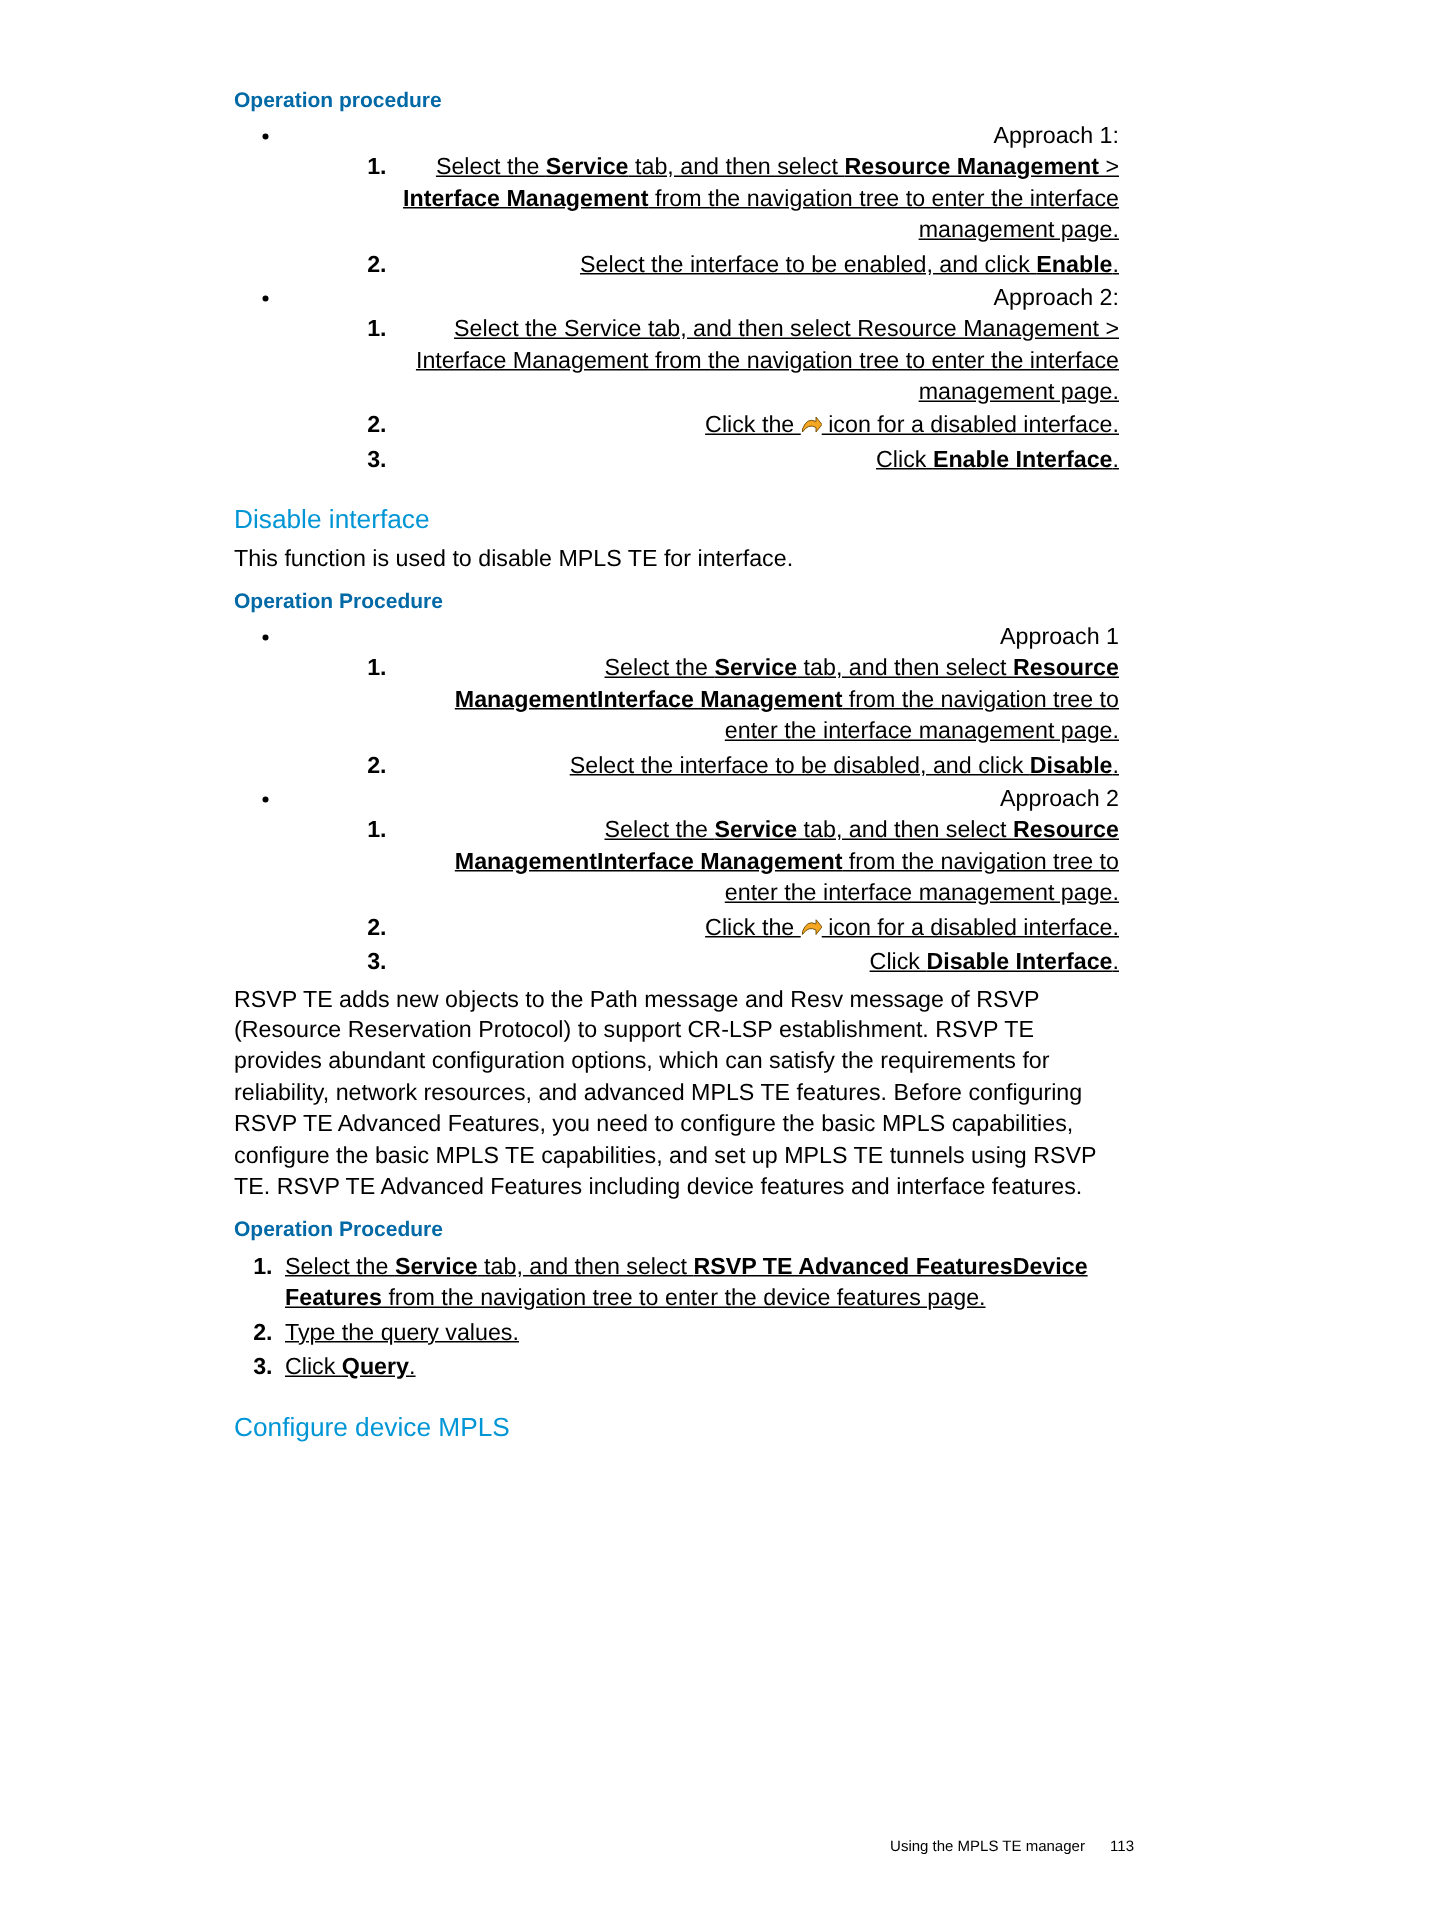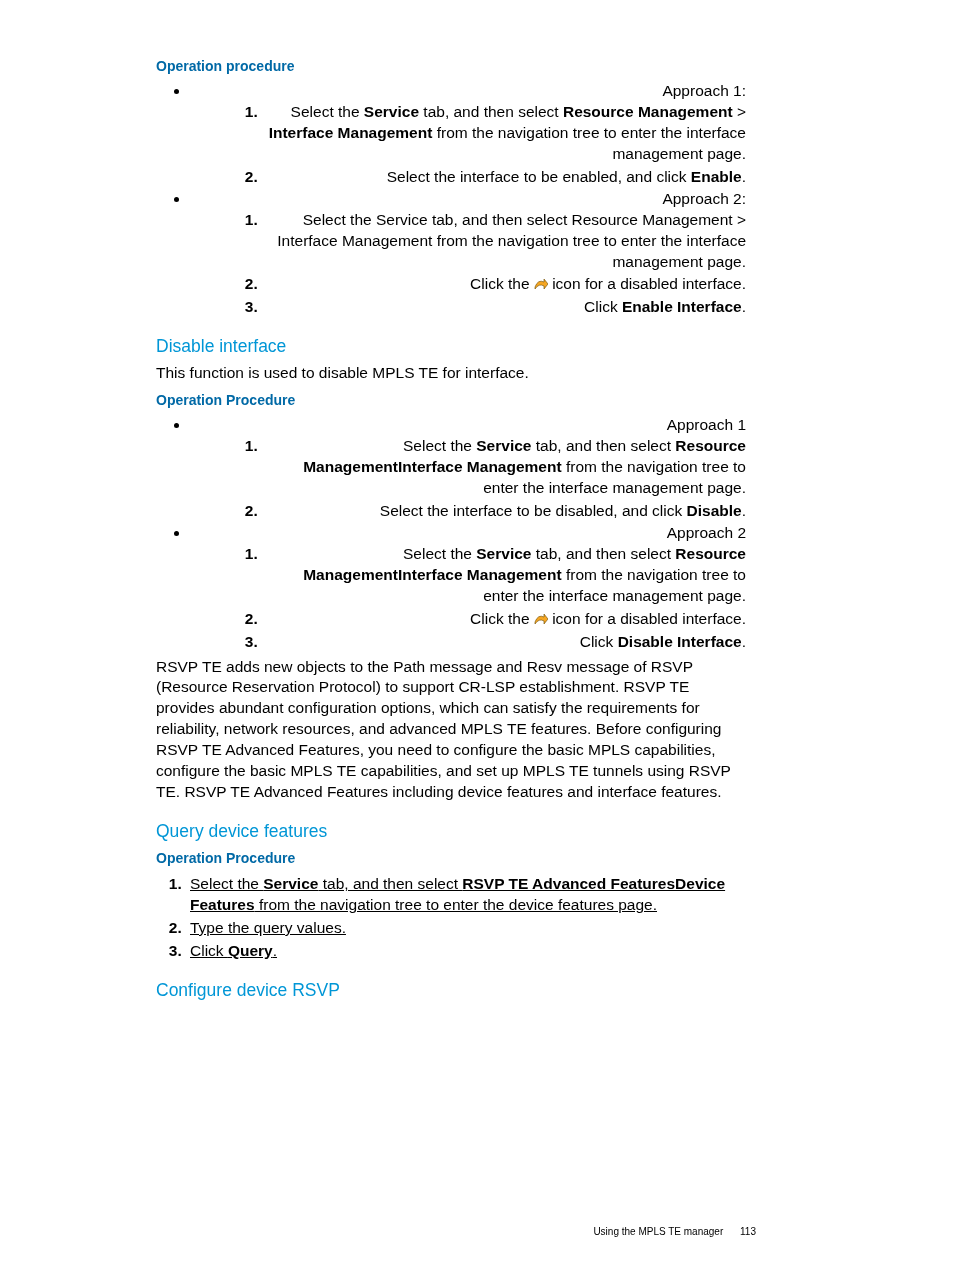--- a/index.html
+++ b/index.html
@@ -60,20 +60,21 @@
   }
   ol.num {
     list-style: decimal;
     margin: 2px 0 2px 38px;
     padding-left: 30px;
   }
   ol.num > li {
     margin: 2px 0 2px 0;
     padding-left: 4px;
     line-height: 1.35;
+    text-decoration: underline;
   }
   ol.num > li::marker { font-weight: bold; }
   ol.num-top {
     list-style: decimal;
     margin: 4px 0 2px 76px;
     padding-left: 30px;
     text-decoration: underline;
   }
   ol.num-top > li {
     margin: 2px 0 2px 0;
@@ -161,32 +162,31 @@
         <li>
           <span>Click </span><b>Disable Interface</b><span>.</span>
         </li>
       </ol>
     </li>
   </ul>
 
   <p class="body-p">RSVP TE adds new objects to the Path message and Resv message of RSVP (Resource Reservation Protocol) to support CR-LSP establishment. RSVP TE provides abundant configuration options, which can satisfy the requirements for reliability, network resources, and advanced MPLS TE features. Before configuring RSVP TE Advanced Features, you need to configure the basic MPLS capabilities, configure the basic MPLS TE capabilities, and set up MPLS TE tunnels using RSVP TE. RSVP TE Advanced Features including device features and interface features.</p>
 
 
-  <div class="h5">Query device features</div>
 
   <div class="h6">Operation Procedure</div>
   <ol class="num-top">
     <li>
       <span>Select the </span><b>Service</b><span> tab, and then select </span><b>RSVP TE Advanced FeaturesDevice Features</b><span> from the navigation tree to enter the device features page.</span>
     </li>
     <li>Type the query values.</li>
     <li>
       <span>Click </span><b>Query</b><span>.</span>
     </li>
   </ol>
 
-  <div class="h5">Configure device RSVP</div>
+  <div class="h5">Configure device MPLS</div>
 
   <div class="footer">
     <span>Using the MPLS TE manager</span>
     <span class="pg">113</span>
   </div>
 </div>
 
 </body></html>

